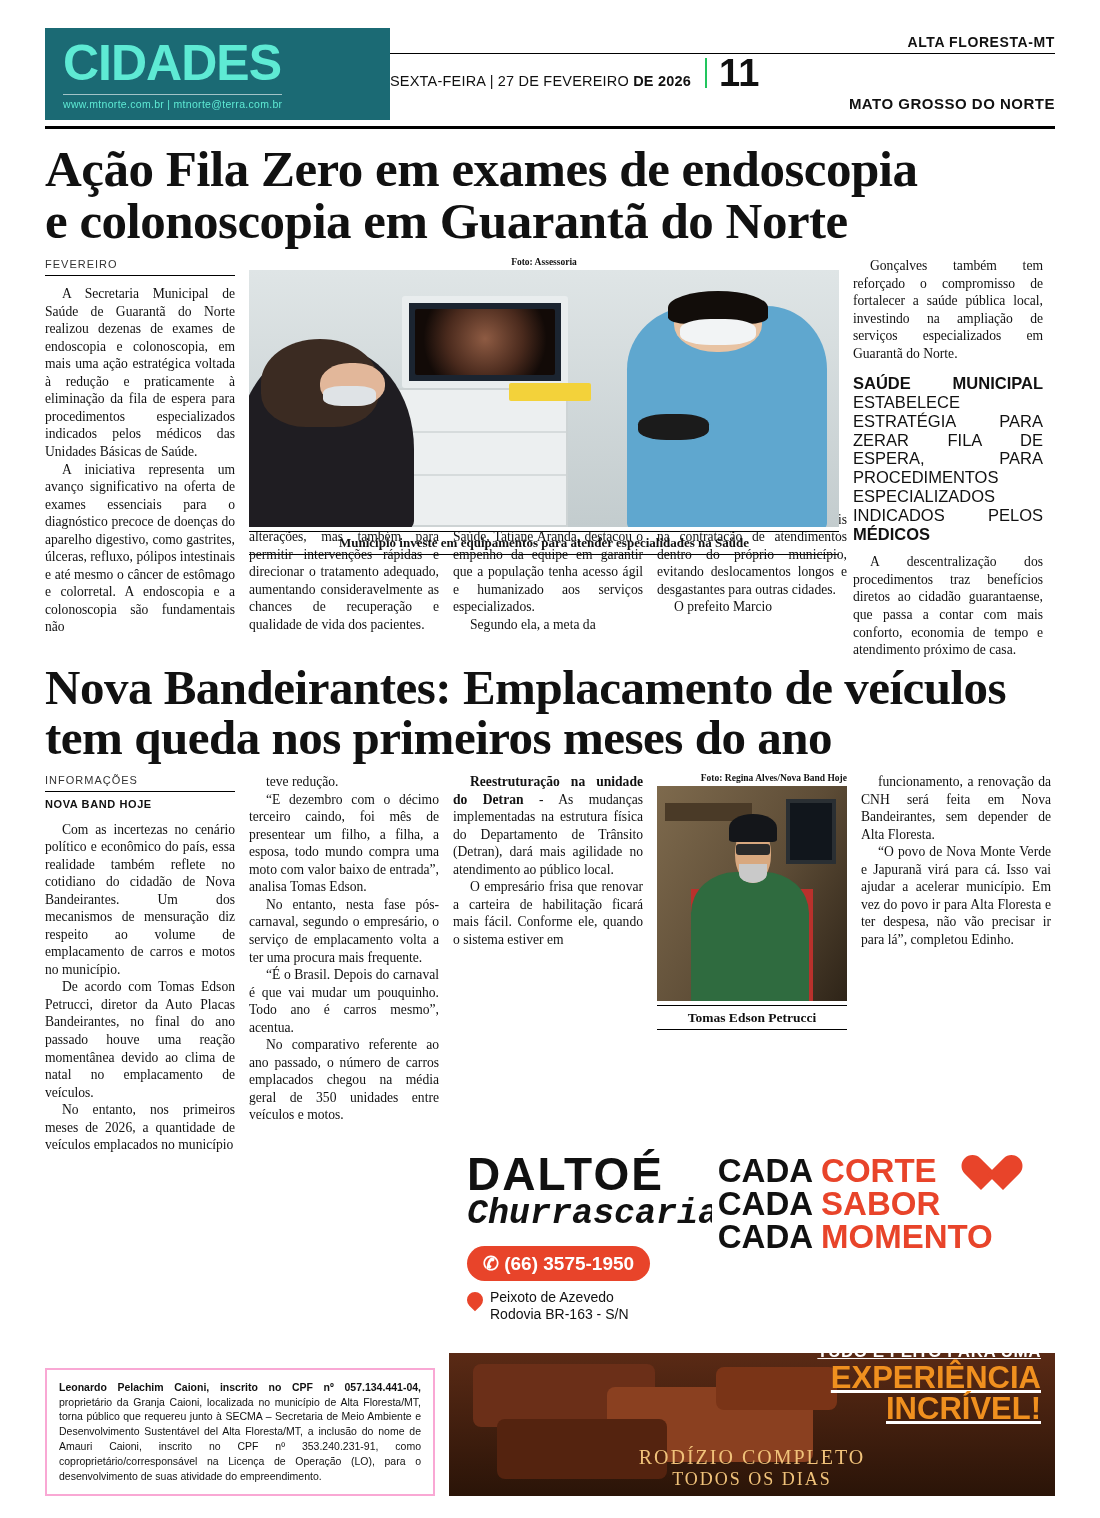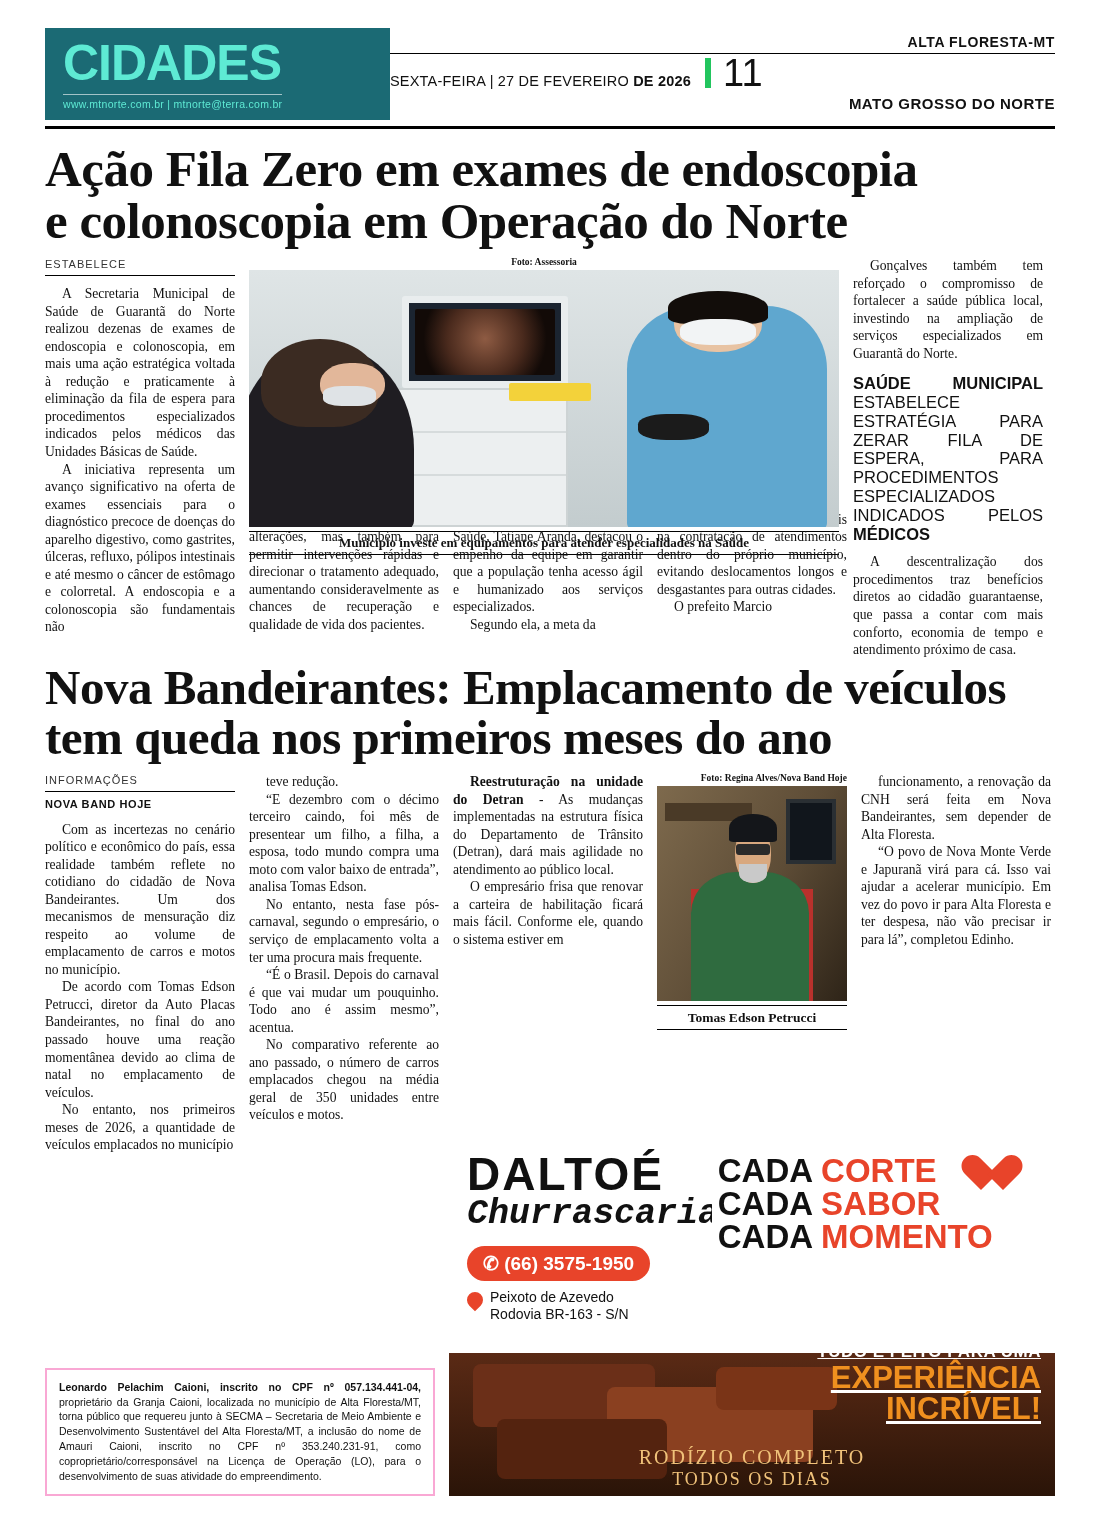--- a/index.html
+++ b/index.html
@@ -47,22 +47,22 @@
   }
   .head-line2 {
     font-family:"Liberation Sans", sans-serif;
     font-size:14.5px; letter-spacing:.2px; margin-top:4px;
     display:flex; align-items:baseline; gap:10px;
   }
   .head-line2 .dateline { font-weight:normal; }
   .head-line2 .dateline b { font-weight:bold; }
   .pagenum {
     font-family:"Liberation Sans", sans-serif;
-    font-weight:normal; font-size:38px; line-height:.8;
-    border-left:6px solid #22c55e; padding-left:12px; margin-left:4px;
+    font-weight:bold; font-size:38px; line-height:.8;
+    border-left:2px solid #22c55e; padding-left:12px; margin-left:4px;
   }
   .head-line3 {
     font-family:"Liberation Sans", sans-serif;
     font-weight:bold; font-size:15px; letter-spacing:.5px; margin-top:6px;
   }
   .rule-head { border:0; border-top:3px solid #000; margin:6px 0 0 0; }
   .rule-thin { border:0; border-top:1px solid #000; margin:3px 0 0 0; }
 
   
   h1.headline {
@@ -207,27 +207,27 @@
         </span>
         <span class="pagenum">11</span>
       </div>
       <div class="head-line3">MATO GROSSO DO NORTE</div>
     </div>
   </div>
   <hr class="rule-head">
 
   <h1 class="headline">
     <span>Ação Fila Zero em exames de endoscopia</span><br>
-    <span>e colonoscopia em Operação do Norte</span>
+    <span>e colonoscopia em Guarantã do Norte</span>
   </h1>
 
   <div class="cols">
 
     <div class="col" style="width:190px">
-      <div class="kicker">ESTABELECE</div>
+      <div class="kicker">FEVEREIRO</div>
       <p class="first">A Secretaria Municipal de Saúde de Guarantã do Norte realizou dezenas de exames de endoscopia e colonoscopia, em mais uma ação estratégica voltada à redução e praticamente à eliminação da fila de espera para procedimentos especializados indicados pelos médicos das Unidades Básicas de Saúde.</p>
       <p>A iniciativa representa um avanço significativo na oferta de exames essenciais para o diagnóstico precoce de doenças do aparelho digestivo, como gastrites, úlceras, refluxo, pólipos intestinais e até mesmo o câncer de estômago e colorretal. A endoscopia e a colonoscopia são fundamentais não</p>
     </div>
 
     <div style="width:590px">
       <div class="photo-credit">Foto: Assessoria</div>
       <div class="photo">
         <div class="ph-wall"></div>
         <div class="ph-cart">
           <div class="ph-cart-line" style="top:30%"></div>
@@ -289,21 +289,21 @@
       <div class="kicker2">NOVA BAND HOJE</div>
       <p class="first">Com as incertezas no cenário político e econômico do país, essa realidade também reflete no cotidiano do cidadão de Nova Bandeirantes. Um dos mecanismos de mensuração diz respeito ao volume de emplacamento de carros e motos no município.</p>
       <p>De acordo com Tomas Edson Petrucci, diretor da Auto Placas Bandeirantes, no final do ano passado houve uma reação momentânea devido ao clima de natal no emplacamento de veículos.</p>
       <p>No entanto, nos primeiros meses de 2026, a quantidade de veículos emplacados no município</p>
     </div>
 
     <div class="col" style="width:190px">
       <p class="first">teve redução.</p>
       <p>“E dezembro com o décimo terceiro caindo, foi mês de presentear um filho, a filha, a esposa, todo mundo compra uma moto com valor baixo de entrada”, analisa Tomas Edson.</p>
       <p>No entanto, nesta fase pós-carnaval, segundo o empresário, o serviço de emplacamento volta a ter uma procura mais frequente.</p>
-      <p>“É o Brasil. Depois do carnaval é que vai mudar um pouquinho. Todo ano é assim mesmo”, acentua.</p>
+      <p>“É o Brasil. Depois do carnaval é que vai mudar um pouquinho. Todo ano é carros mesmo”, acentua.</p>
       <p>No comparativo referente ao ano passado, o número de carros emplacados chegou na média geral de 350 unidades entre veículos e motos.</p>
     </div>
 
     <div class="col" style="width:190px">
       <p class="first"><b>Reestruturação na unidade do Detran</b><span> - As mudanças implementadas na estrutura física do Departamento de Trânsito (Detran), dará mais agilidade no atendimento ao público local.</span></p>
       <p>O empresário frisa que renovar a carteira de habilitação ficará mais fácil. Conforme ele, quando o sistema estiver em</p>
     </div>
 
     <div style="width:190px">
       <div class="credit2">Foto: Regina Alves/Nova Band Hoje</div>

